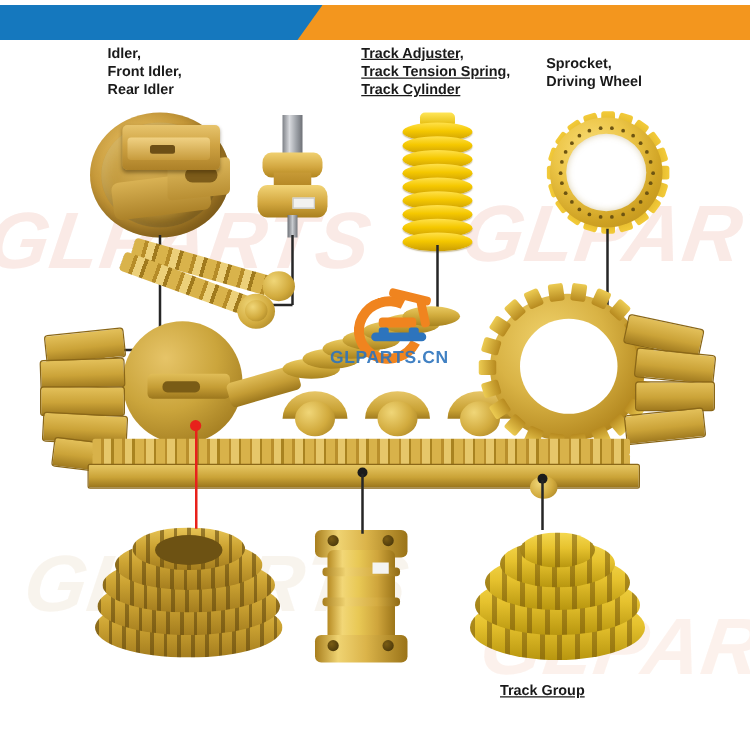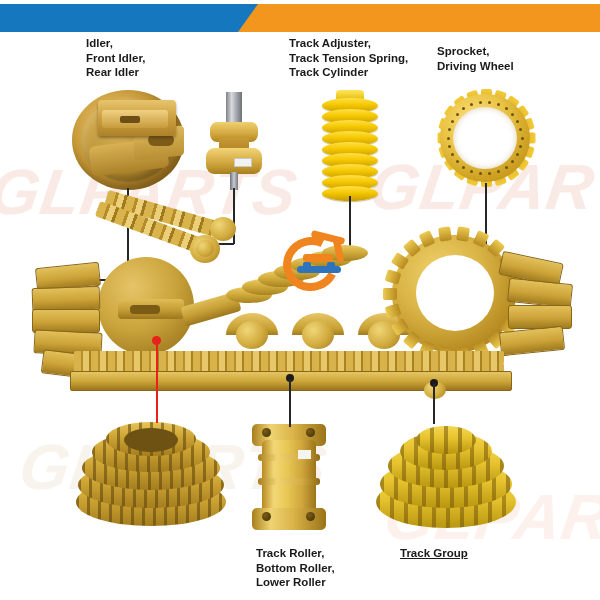--- a/index.html
+++ b/index.html
@@ -238,29 +238,26 @@
   <div class="wm wm-4">GLPARTS</div>
 
   <div class="banner">
     <div class="orange"></div>
     <div class="blue2"></div>
   </div>
 
   <div class="label" style="left:86px;top:36px;">Idler,
 Front Idler,
 Rear Idler</div>
-  <div class="label" style="left:289px;top:36px;">Track Adjuster,
+  <div class="label" style="left:289px;top:36px;text-decoration:underline;">Track Adjuster,
 Track Tension Spring,
 Track Cylinder</div>
   <div class="label" style="left:437px;top:44px;">Sprocket,
 Driving Wheel</div>
 
-  <div class="label" style="left:256px;top:546px;">Track Roller,
-Bottom Roller,
-Lower Roller</div>
   <div class="label" style="left:400px;top:546px;text-decoration:underline;">Track Group</div>
 
   <div class="part" style="left:72px;top:90px;width:112px;height:100px;">
     <div class="idler-body"></div>
     <div class="idler-dish"></div>
     <div class="idler-blade"></div>
     <div class="idler-arm"></div>
     <div class="idler-arm2"></div>
     <div class="idler-hub"></div>
     <div class="idler-hub2"></div>
@@ -439,20 +436,21 @@
 
   <div class="gllogo">
     <div class="gl-g"></div>
     <div class="gl-arm" style="left:28px;top:2px;width:34px;height:7px;transform:rotate(14deg);"></div>
     <div class="gl-arm" style="left:52px;top:6px;width:7px;height:24px;transform:rotate(-12deg);"></div>
     <div class="gl-arm" style="left:20px;top:22px;width:30px;height:8px;"></div>
     <div class="gl-blue" style="left:14px;top:34px;width:44px;height:7px;border-radius:4px;"></div>
     <div class="gl-blue" style="left:20px;top:30px;width:8px;height:8px;"></div>
     <div class="gl-blue" style="left:44px;top:30px;width:8px;height:8px;"></div>
   </div>
+  <div class="gltext">GLPARTS.CN</div>
 
   <div class="coilstack" style="left:76px;top:418px;width:150px;height:110px;">
     <div class="cs-ring" style="left:0px; top:60px;width:150px;height:48px;"></div>
     <div class="cs-ring" style="left:2px; top:44px;width:146px;height:46px;"></div>
     <div class="cs-ring" style="left:6px; top:28px;width:138px;height:44px;"></div>
     <div class="cs-ring" style="left:16px;top:14px;width:118px;height:40px;"></div>
     <div class="cs-ring" style="left:30px;top:4px; width:90px; height:34px;"></div>
     <div class="cs-ring" style="left:48px;top:10px;width:54px; height:24px;background:#6d5213;"></div>
   </div>
 

